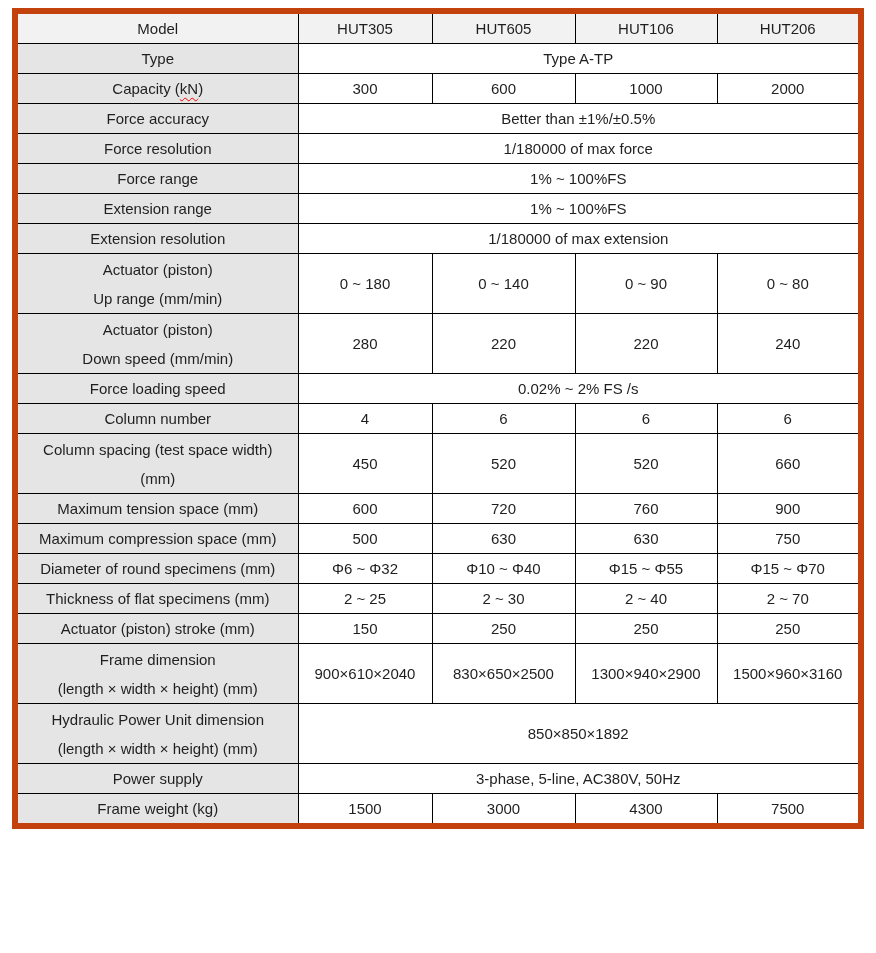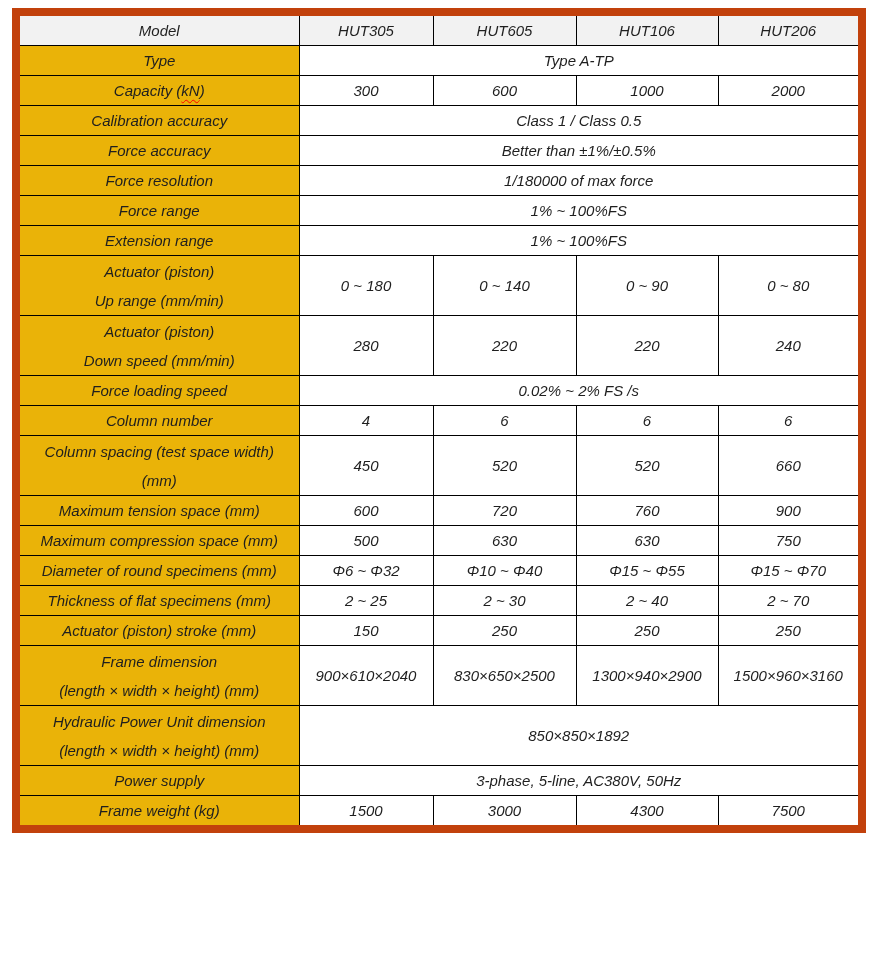--- a/index.html
+++ b/index.html
@@ -17,35 +17,34 @@
     overflow: hidden;
   }
   .table-wrap {
     position: absolute;
     left: 12px;
     top: 8px;
   }
   table.spec {
     border-collapse: collapse;
     table-layout: fixed;
-    border: 8px solid #c2410c;
-    font-style: italic;
+    border: 6px solid #c2410c;
   }
   table.spec td {
     border: 1px solid #000000;
     text-align: center;
     vertical-align: middle;
     font-size: 15px;
     color: #1f1f1f;
     padding: 0 2px;
     height: 29px;
     overflow: hidden;
   }
   table.spec tr.tall td { height: 59px; }
-  table.spec td.label-cell { background: #eab308; }
+  table.spec td.label-cell { background: #e5e5e5; }
   table.spec td.header { background: #f2f2f2; }
   table.spec td .lbl-line { line-height: 29px; }
   .wavy {
     text-decoration-line: underline;
     text-decoration-style: wavy;
     text-decoration-color: #ff0000;
     text-decoration-thickness: 1px;
     text-underline-offset: 3px;
     text-decoration-skip-ink: none;
   }
@@ -83,26 +82,20 @@
             <td class="label-cell">
               <div class="lbl-line"><span>Capacity (</span><span class="wavy">kN</span><span>)</span></div>
             </td>
             <td class="value-cell">300</td>
             <td class="value-cell">600</td>
             <td class="value-cell">1000</td>
             <td class="value-cell">2000</td>
           </tr>
           <tr>
             <td class="label-cell">
-              <div class="lbl-line">Calibration accuracy</div>
-            </td>
-            <td colspan="4" class="value-cell">Class 1 / Class 0.5</td>
-          </tr>
-          <tr>
-            <td class="label-cell">
               <div class="lbl-line">Force accuracy</div>
             </td>
             <td colspan="4" class="value-cell">Better than ±1%/±0.5%</td>
           </tr>
           <tr>
             <td class="label-cell">
               <div class="lbl-line">Force resolution</div>
             </td>
             <td colspan="4" class="value-cell">1/180000 of max force</td>
           </tr>
@@ -110,20 +103,26 @@
             <td class="label-cell">
               <div class="lbl-line">Force range</div>
             </td>
             <td colspan="4" class="value-cell">1% ~ 100%FS</td>
           </tr>
           <tr>
             <td class="label-cell">
               <div class="lbl-line">Extension range</div>
             </td>
             <td colspan="4" class="value-cell">1% ~ 100%FS</td>
+          </tr>
+          <tr>
+            <td class="label-cell">
+              <div class="lbl-line">Extension resolution</div>
+            </td>
+            <td colspan="4" class="value-cell">1/180000 of max extension</td>
           </tr>
           <tr class="tall">
             <td class="label-cell">
               <div class="lbl-line">Actuator (piston)</div>
               <div class="lbl-line">Up range (mm/min)</div>
             </td>
             <td class="value-cell">0 ~ 180</td>
             <td class="value-cell">0 ~ 140</td>
             <td class="value-cell">0 ~ 90</td>
             <td class="value-cell">0 ~ 80</td>

